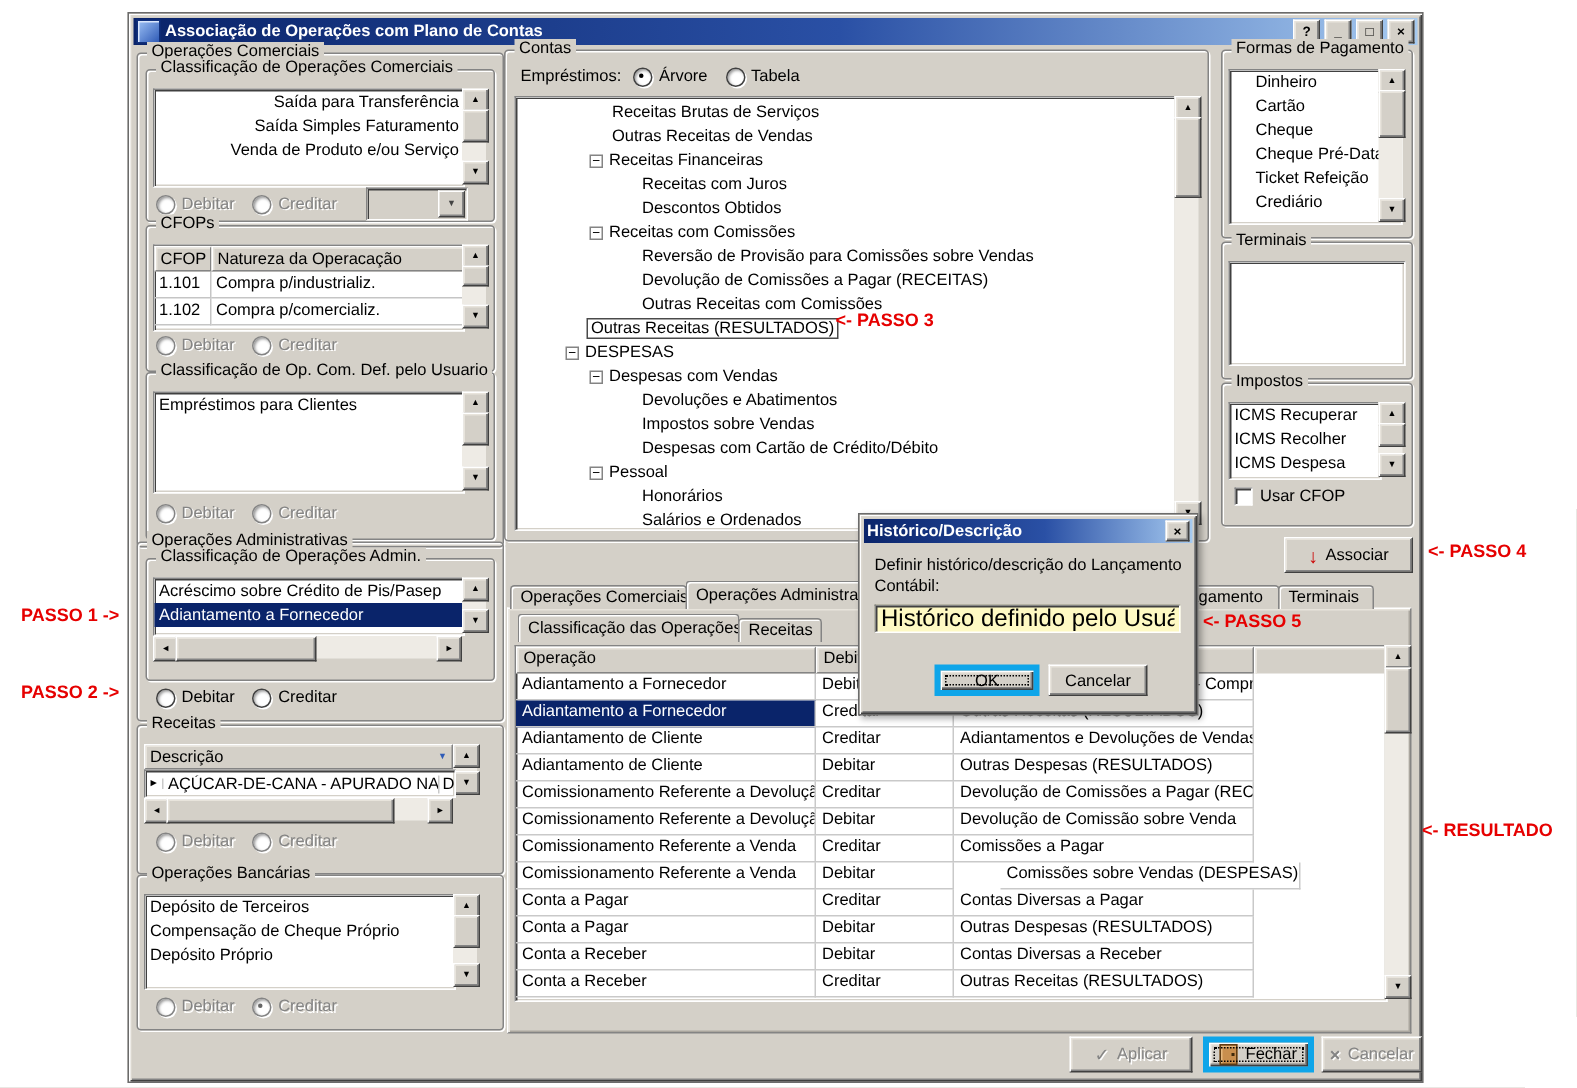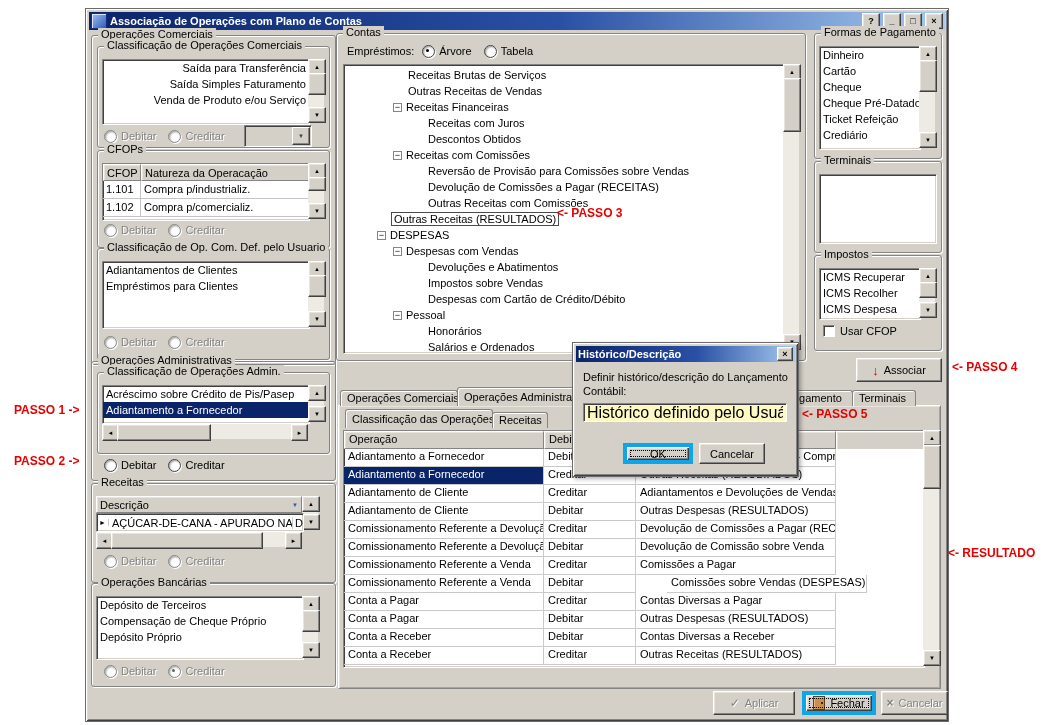--- a/index.html
+++ b/index.html
@@ -147,21 +147,20 @@
         <span class="radio dis"></span>
         <span class="rl gray">Debitar</span>
         <span class="radio dis"></span>
         <span class="rl gray">Creditar</span>
       </div>
     </div>
 
     <div class="grp" style="left:5px;top:212px;width:231px;height:110px;">
       <span class="gt">Classificação de Op. Com. Def. pelo Usuario</span>
       <div class="sunken" style="position:absolute;left:4px;top:12px;width:206px;height:66px;">
-        <div class="li">Adiantamentos de Clientes</div>
         <div class="li">Empréstimos para Clientes</div>
       </div>
       <div class="vs" style="left:210px;top:12px;height:66px;">
         <div class="sbb up">▲</div>
         <div class="thumb" style="top:14px;height:20px;"></div>
         <div class="sbb dn">▼</div>
       </div>
       <div class="rrow" style="left:6px;top:86px;">
         <span class="radio dis"></span>
         <span class="rl gray">Debitar</span>
@@ -318,21 +317,21 @@
     </div>
     <div class="vs" style="left:446px;top:30px;height:286px;">
       <div class="sbb up">▲</div>
       <div class="thumb" style="top:14px;height:52px;"></div>
       <div class="sbb dn">▼</div>
     </div>
   </div>
 
   <div class="grp" style="left:728px;top:24px;width:126px;height:124px;">
     <span class="gt">Formas de Pagamento</span>
-    <div class="sunken" style="position:absolute;left:4px;top:12px;width:100px;height:102px;">
+    <div class="sunken" style="position:absolute;left:4px;top:12px;width:100px;height:102px;padding-left:14px;">
       <div class="li">Dinheiro</div>
       <div class="li">Cartão</div>
       <div class="li">Cheque</div>
       <div class="li">Cheque Pré-Datado</div>
       <div class="li">Ticket Refeição</div>
       <div class="li">Crediário</div>
     </div>
     <div class="vs" style="left:104px;top:12px;height:102px;">
       <div class="sbb up">▲</div>
       <div class="thumb" style="top:14px;height:30px;"></div>

